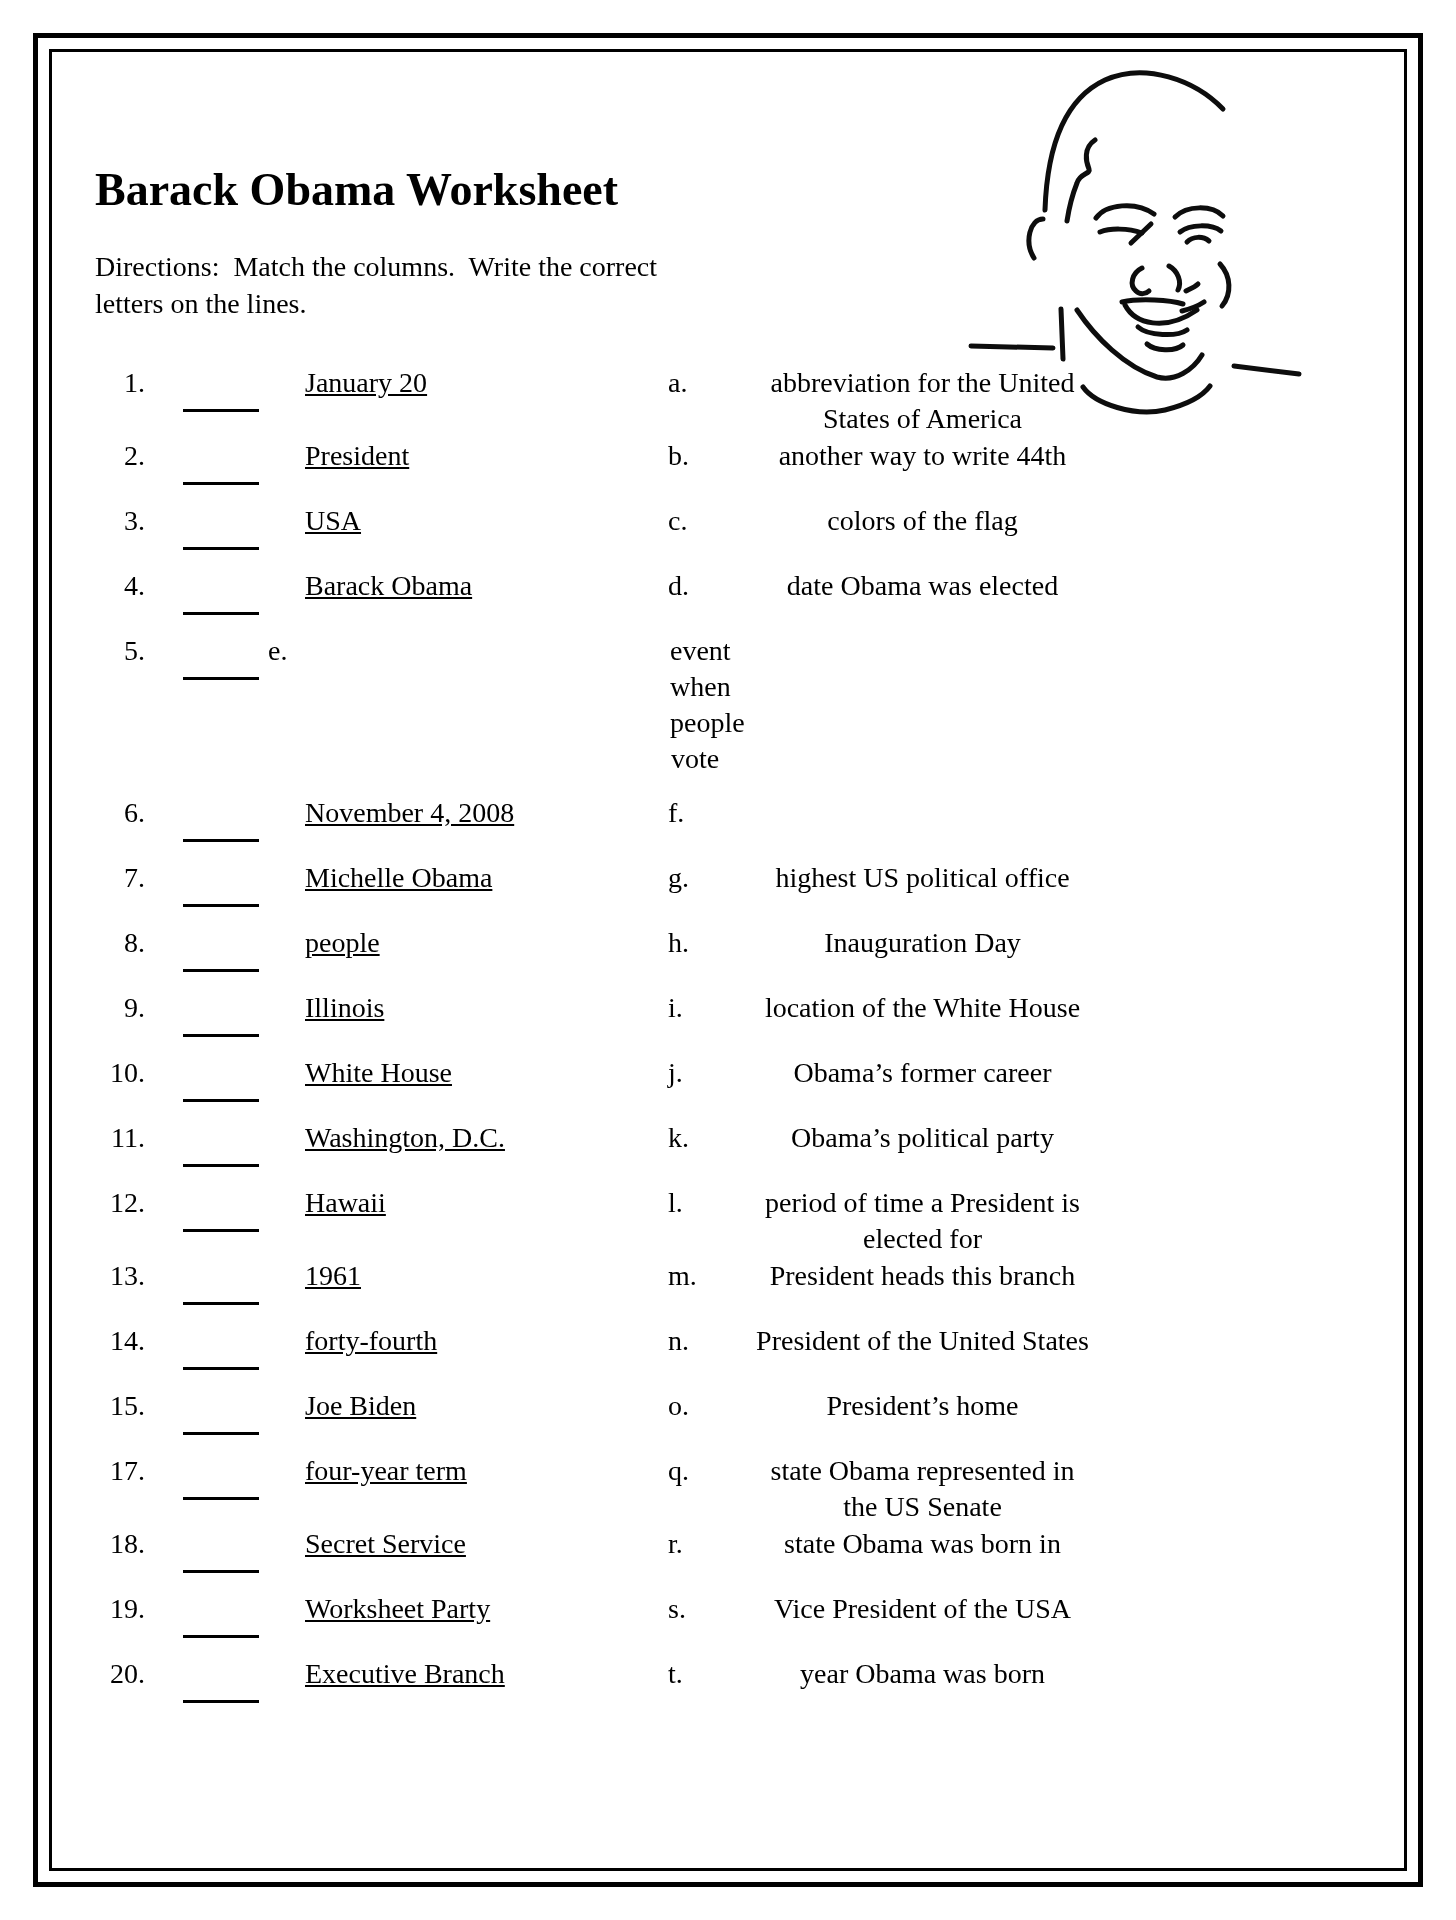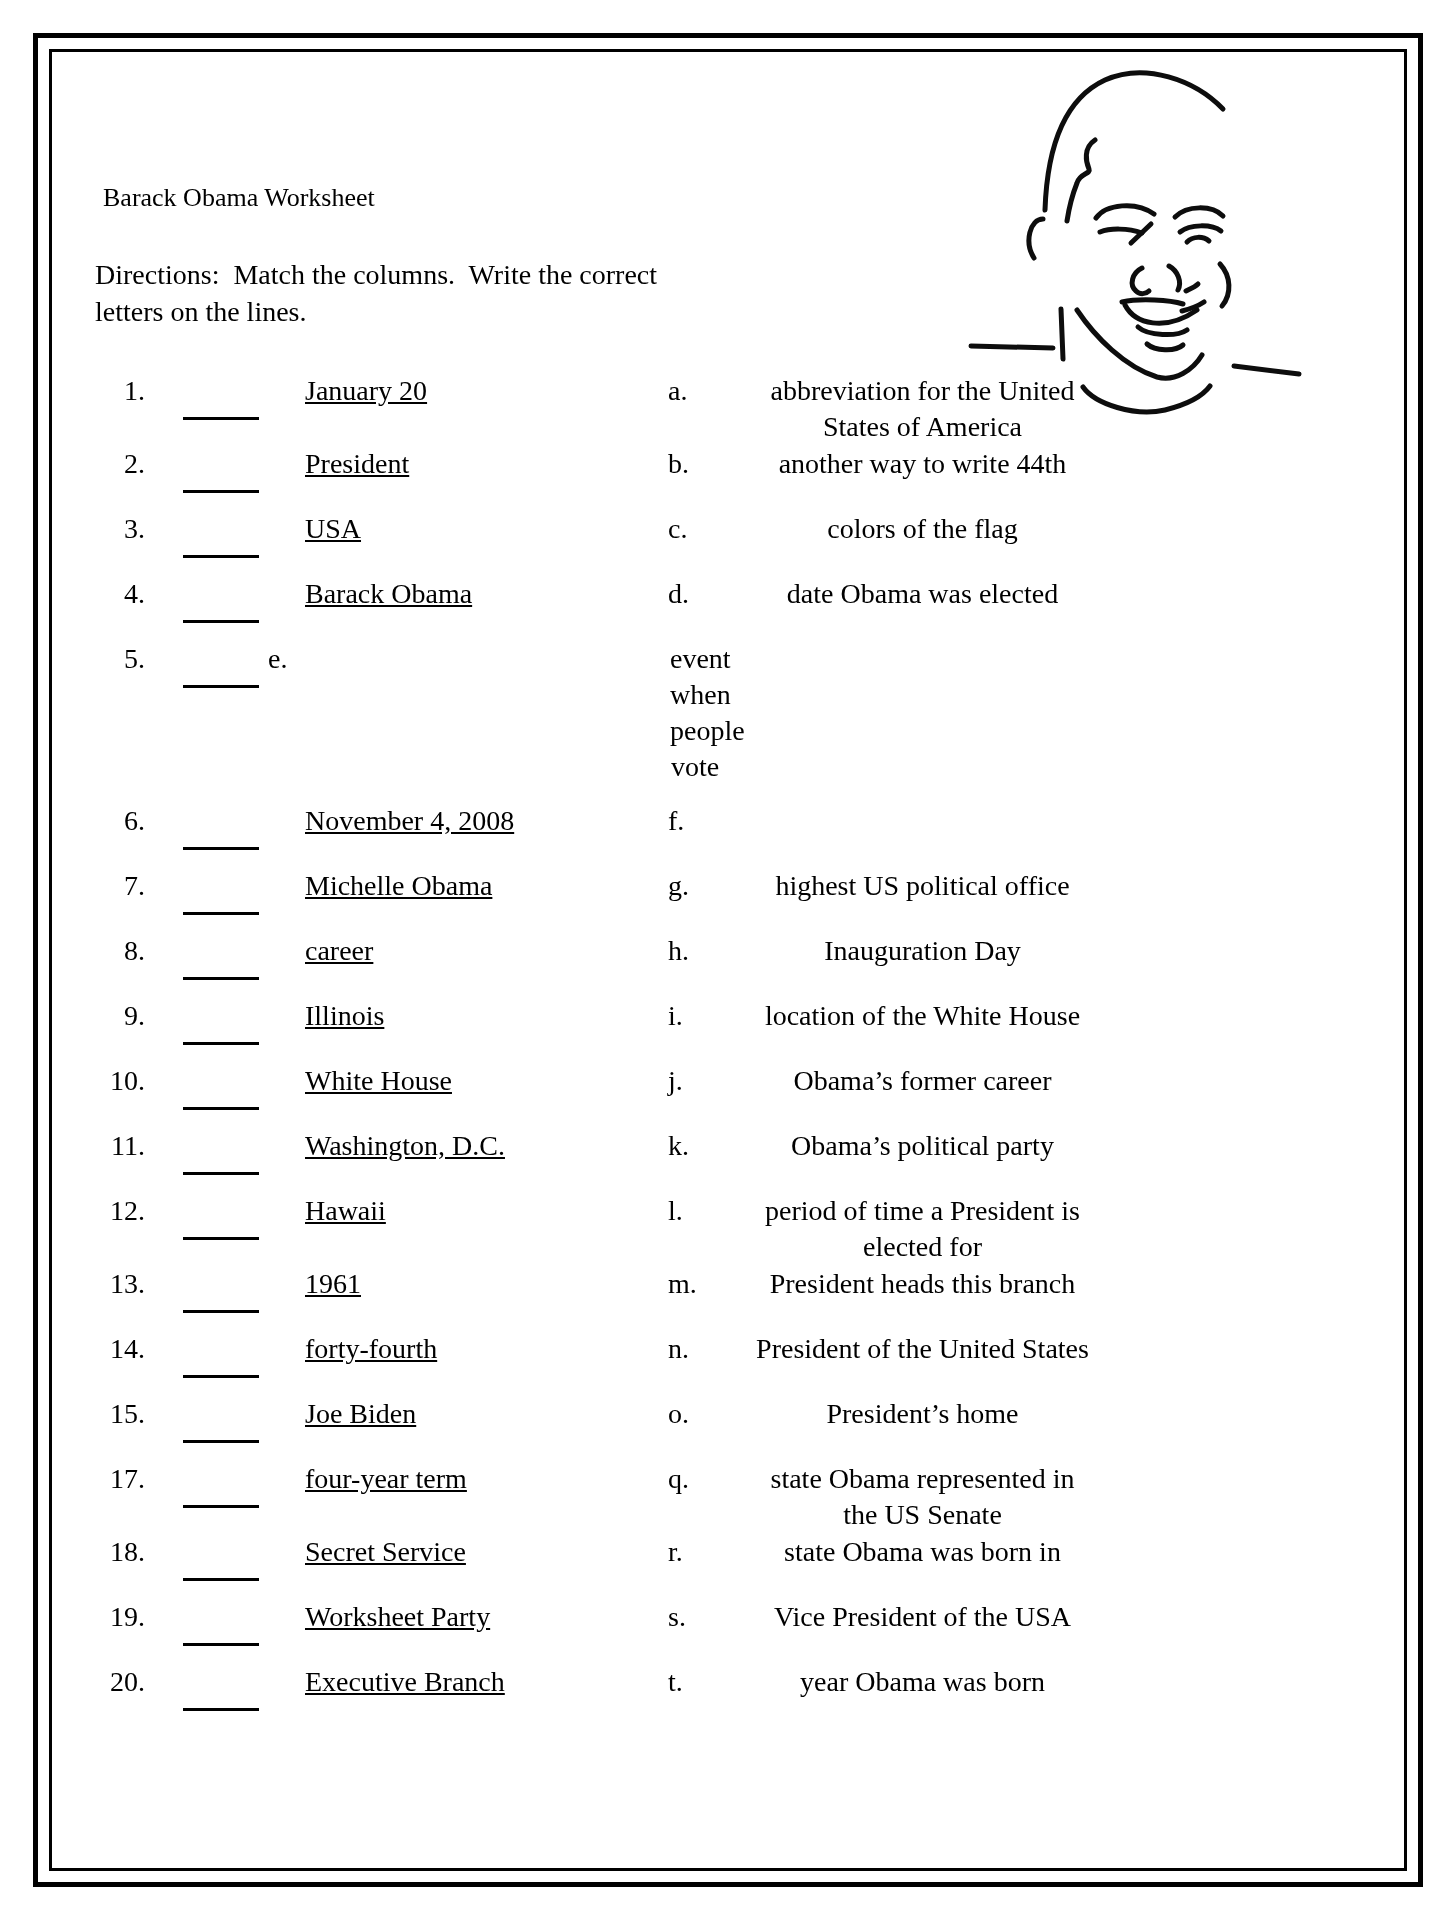--- a/index.html
+++ b/index.html
@@ -11,21 +11,21 @@
   .outer-frame{
     position:absolute;left:33px;top:33px;width:1390px;height:1854px;
     border:5px solid #000;box-sizing:border-box;
   }
   .inner-frame{
     position:absolute;left:11px;top:11px;right:11px;bottom:11px;
     border:3px solid #000;box-sizing:border-box;
     padding:118px 30px 0 43px;overflow:hidden;
   }
   .worksheet-title{
-    font-size:26px;font-weight:normal;line-height:40px;margin:8px;
+    font-size:46px;font-weight:bold;line-height:40px;margin:0;
   }
   .directions{
     font-size:28px;line-height:37px;margin:38px 0 0 0;
     white-space:pre-wrap;max-width:740px;
   }
   .matching-list{margin:43px 0 0 0;}
   .match-row{
     display:grid;
     grid-template-columns:50px 115px 400px 60px 395px;
     align-items:start;
@@ -126,21 +126,21 @@
     <div class="cell-term">Michelle Obama</div>
     <div class="cell-letter">g.</div>
     <div class="cell-def">highest US political office</div>
   </div>
 
   <div class="match-row">
     <div class="cell-num">8.</div>
     <div class="cell-blank">
       <div class="blank-line"></div>
     </div>
-    <div class="cell-term">career</div>
+    <div class="cell-term">people</div>
     <div class="cell-letter">h.</div>
     <div class="cell-def">Inauguration Day</div>
   </div>
 
   <div class="match-row">
     <div class="cell-num">9.</div>
     <div class="cell-blank">
       <div class="blank-line"></div>
     </div>
     <div class="cell-term">Illinois</div>

